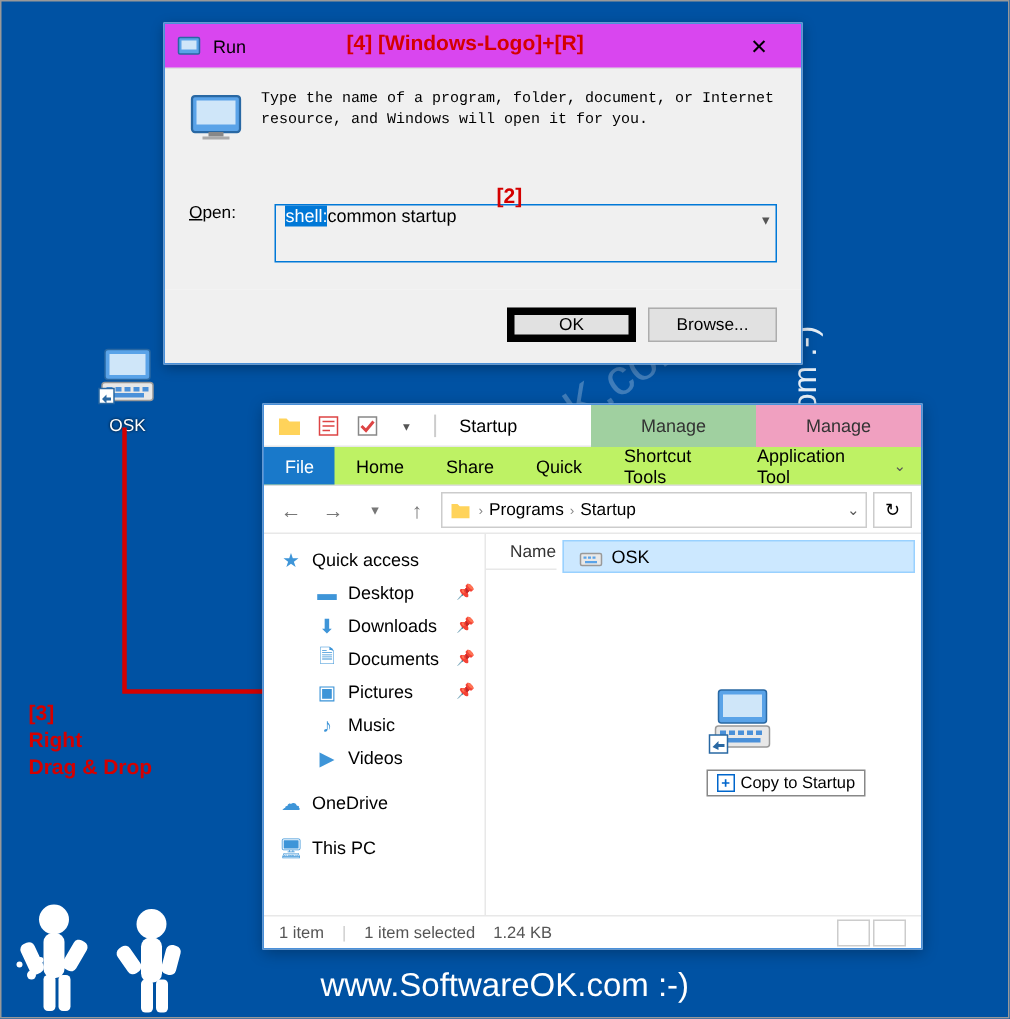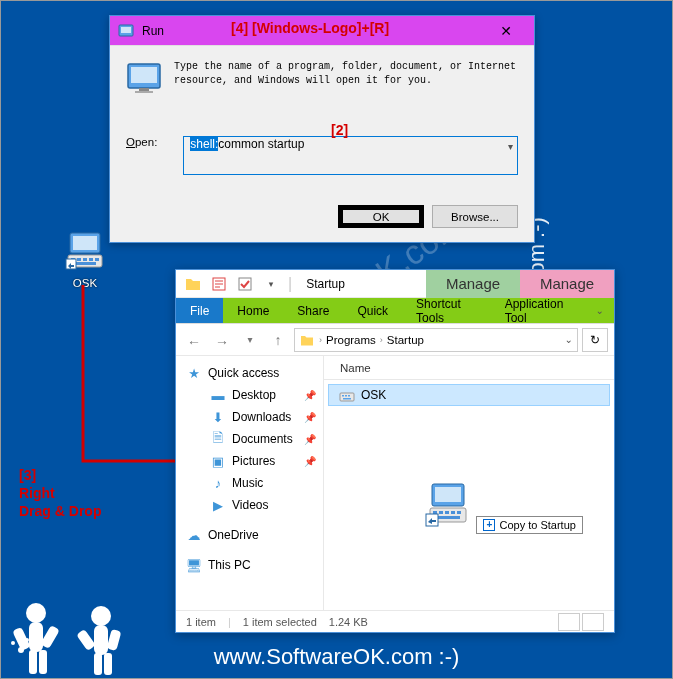--- a/index.html
+++ b/index.html
@@ -43,44 +43,44 @@
     
     .arrow-svg { position: absolute; z-index: 4; pointer-events: none; }
     
     
     .explorer { position: absolute; left: 174px; top: 268px; width: 440px; height: 364px; background: #fff; border: 1px solid #4a90d9; box-shadow: 0 2px 10px rgba(0,0,0,0.3); z-index: 8; }
     .exp-titlebar { height: 28px; display: flex; align-items: center; background: #fff; border-bottom: 1px solid #e8e8e8; padding-left: 6px; }
     .exp-qat { display: flex; gap: 4px; align-items: center; }
     .exp-qat-icon { width: 22px; height: 22px; display: flex; align-items: center; justify-content: center; }
     .exp-title { font-size: 12px; margin-left: 8px; flex: 1; }
     .exp-ctx-tabs { display: flex; }
-    .exp-ctx-tab { width: 94px; height: 28px; font-size: 15px; display: flex; align-items: center; justify-content: center; color: #333; }
+    .exp-ctx-tab { width: 110px; height: 28px; font-size: 12px; display: flex; align-items: center; justify-content: center; color: #333; }
     .exp-ctx-tab.pink { background: #f0a0c0; }
     .exp-ctx-tab.green { background: #a0d0a0; }
     
-    .exp-ribbon { height: 26px; display: flex; align-items: stretch; border-bottom: 1px solid #ddd; background: #84cc16; }
+    .exp-ribbon { height: 26px; display: flex; align-items: stretch; border-bottom: 1px solid #ddd; background: #bef264; }
     .exp-ribbon-tab { padding: 0 14px; font-size: 12px; display: flex; align-items: center; cursor: pointer; }
     .exp-ribbon-tab.file { background: #1979ca; color: #fff; }
     .exp-ribbon-expand { margin-left: auto; padding: 0 10px; display: flex; align-items: center; font-size: 10px; color: #555; }
     
     .exp-nav { height: 32px; display: flex; align-items: center; padding: 0 6px; gap: 4px; border-bottom: 1px solid #e8e8e8; }
     .exp-nav-arrow { width: 24px; height: 24px; display: flex; align-items: center; justify-content: center; color: #777; font-size: 14px; }
     .exp-breadcrumb { flex: 1; height: 24px; border: 1px solid #ccc; display: flex; align-items: center; padding: 0 4px; font-size: 11.5px; gap: 4px; }
     .exp-bc-sep { color: #888; font-size: 9px; }
     .exp-nav-btn { width: 26px; height: 24px; border: 1px solid #ccc; display: flex; align-items: center; justify-content: center; font-size: 12px; }
     
     .exp-body { display: flex; height: 254px; }
     .exp-sidebar { width: 148px; border-right: 1px solid #e8e8e8; padding: 6px 0; overflow: hidden; font-size: 12px; }
     .exp-side-item { height: 22px; display: flex; align-items: center; padding-left: 18px; gap: 6px; cursor: pointer; }
     .exp-side-item.sub { padding-left: 34px; }
     .exp-side-item.quickaccess { padding-left: 10px; }
     .exp-side-icon { width: 16px; height: 16px; display: flex; align-items: center; justify-content: center; font-size: 13px; }
     .exp-pin { margin-left: auto; margin-right: 6px; color: #888; font-size: 10px; }
     
-    .exp-content { flex: 1; display: flex; flex-direction: column; }
+    .exp-content { flex: 1; display: flex; flex-direction: row; }
     .exp-col-header { height: 24px; border-bottom: 1px solid #e8e8e8; display: flex; align-items: center; padding-left: 16px; font-size: 11.5px; color: #333; }
     .exp-items { flex: 1; padding: 4px; position: relative; }
     .exp-item { height: 22px; display: flex; align-items: center; padding-left: 10px; gap: 6px; font-size: 12px; }
     .exp-item.selected { background: #cce8ff; border: 1px solid #99d1ff; }
     .exp-item-icon { width: 16px; height: 16px; }
     
     .drop-target { position: absolute; left: 100px; top: 100px; }
     .drop-icon { width: 48px; height: 48px; }
     .drop-label { margin-top: 4px; background: #fff; border: 1px solid #888; padding: 2px 6px; font-size: 11px; display: inline-flex; align-items: center; gap: 4px; white-space: nowrap; }
     .drop-plus { color: #0066cc; font-weight: bold; border: 1px solid #0066cc; width: 12px; height: 12px; display: inline-flex; align-items: center; justify-content: center; font-size: 10px; }

